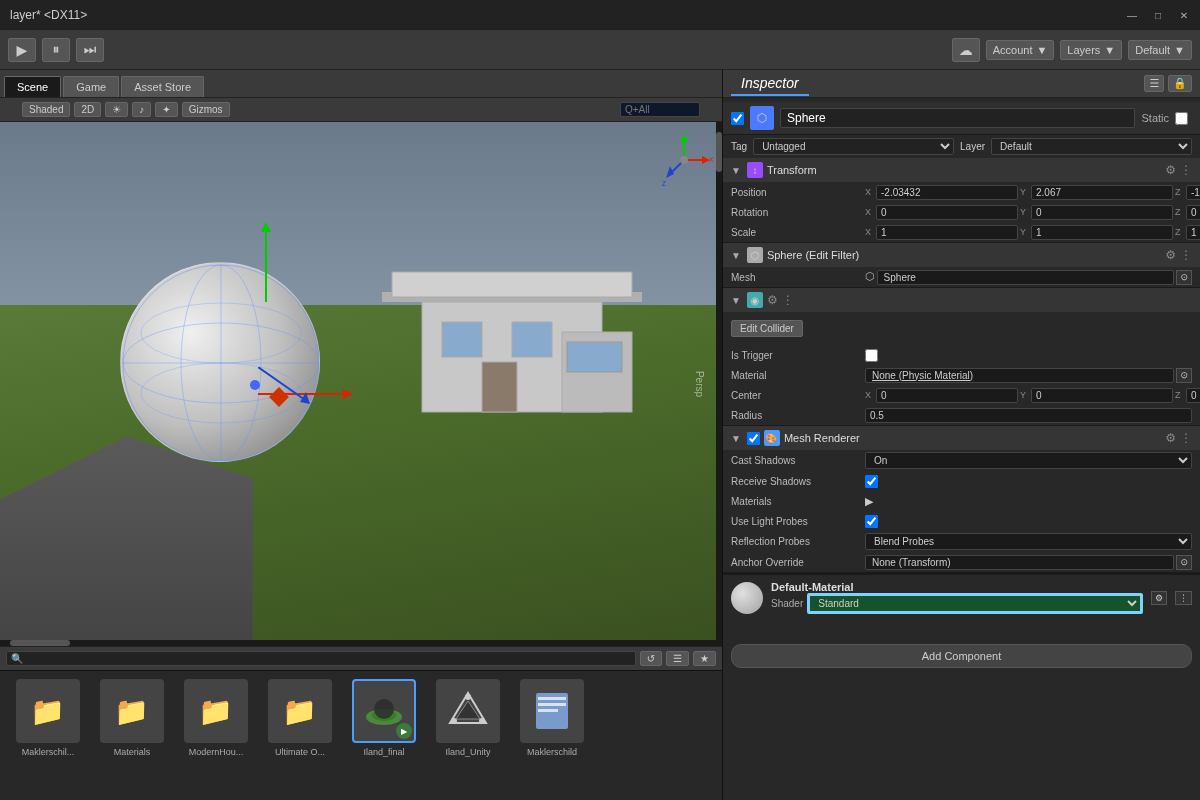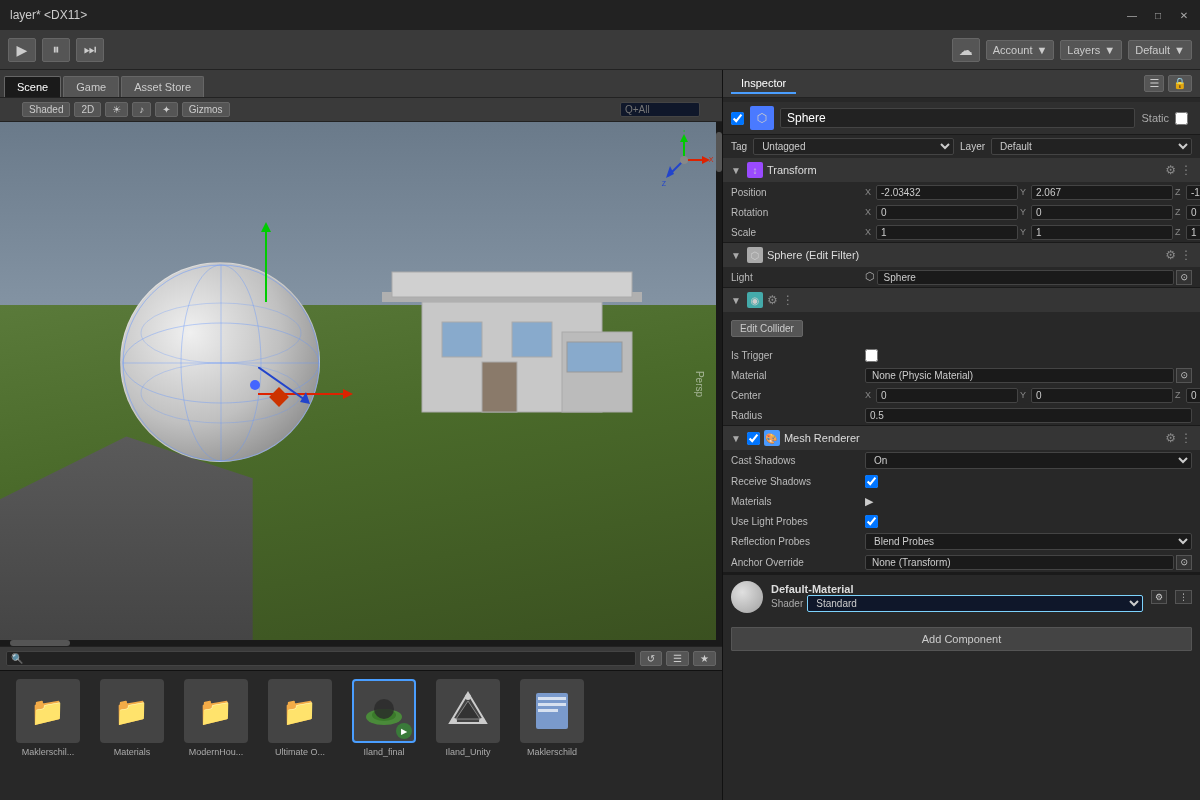--- a/index.html
+++ b/index.html
@@ -124,22 +124,23 @@
     
     #inspector-panel {
       width: 478px; background: #282828; border-left: 1px solid #111;
       display: flex; flex-direction: column; overflow: hidden;
     }
     #inspector-header {
       height: 28px; background: #3a3a3a; border-bottom: 1px solid #222;
       display: flex; align-items: center; padding: 0 8px; gap: 4px;
     }
     .inspector-tab {
-      padding: 3px 10px; font-size: 11px; color: #ccc; cursor: pointer;
+      padding: 3px 10px; font-size: 14px; color: #ccc; cursor: pointer;
       border-bottom: 2px solid transparent;
+      font-style: italic;
     }
     .inspector-tab.active { border-bottom: 2px solid #4a9eff; color: #fff; }
 
     #inspector-content { flex: 1; overflow-y: auto; padding: 4px 0; }
 
     
     .obj-header {
       display: flex; align-items: center; padding: 4px 8px; gap: 6px; background: #2f2f2f;
       border-bottom: 1px solid #1a1a1a;
     }
@@ -197,25 +198,25 @@
     .materials-row { cursor: pointer; }
 
     
     .material-section {
       display: flex; align-items: center; padding: 6px 8px; gap: 8px; border-top: 2px solid #1a1a1a;
     }
     .mat-sphere { width: 32px; height: 32px; border-radius: 50%; background: radial-gradient(circle at 35% 35%, #e0e0e0, #a0a0a0); }
     .mat-info { flex: 1; }
     .mat-name { font-size: 11px; color: #ddd; font-weight: bold; }
     .mat-shader-row { display: flex; align-items: center; gap: 4px; font-size: 10px; color: #aaa; }
-    .mat-shader-val { background: #0f172a; border: 1px solid #7dd3fc; color: #ccc; padding: 1px 4px; font-size: 10px; border-radius: 2px; flex: 1; }
+    .mat-shader-val { background: #14532d; border: 3px solid #7dd3fc; color: #ccc; padding: 1px 4px; font-size: 10px; border-radius: 2px; flex: 1; }
 
     .add-component-btn {
       background: #444; border: 1px solid #555; color: #ccc; padding: 5px 20px;
-      font-size: 11px; border-radius: 1px; cursor: pointer; margin: 8px auto; display: block; width: calc(100% - 16px);
+      font-size: 11px; border-radius: 10px; cursor: pointer; margin: 24px auto; display: block; width: calc(100% - 16px);
     }
 
     
     ::-webkit-scrollbar { width: 6px; height: 6px; }
     ::-webkit-scrollbar-track { background: #1a1a1a; }
     ::-webkit-scrollbar-thumb { background: #555; border-radius: 3px; }
 
     
     .persp-label {
       position: absolute; right: 10px; top: 50%; color: rgba(255,255,255,0.5);
@@ -536,21 +537,21 @@
 
       <div class="component-section">
         <div class="component-header">
           <span class="triangle">▼</span>
           <div class="component-icon mesh-filter">⬡</div>
           <span class="component-title">Sphere (Edit Filter)</span>
           <span class="component-menu">⚙</span>
           <span class="component-menu">⋮</span>
         </div>
         <div class="prop-row">
-          <span class="prop-label">Light</span>
+          <span class="prop-label">Mesh</span>
           <div class="prop-value">
             <span class="mesh-dot">⬡ </span>
             <span class="mesh-value">Sphere</span>
             <button style="background:#333;border:1px solid #555;color:#ccc;font-size:9px;padding:1px 3px;cursor:pointer;">⊙</button>
           </div>
         </div>
       </div>
 
       <div class="component-section">
         <div class="component-header">
@@ -567,21 +568,21 @@
         <div class="prop-row">
           <span class="prop-label">Is Trigger</span>
           <div class="prop-value">
             <input type="checkbox" style="">
           </div>
         </div>
 
         <div class="prop-row">
           <span class="prop-label">Material</span>
           <div class="prop-value">
-            <span class="mesh-value" style="flex:1;">None (Physic Material)</span>
+            <span class="mesh-value" style="flex:1;text-decoration:underline;">None (Physic Material)</span>
             <button style="background:#333;border:1px solid #555;color:#ccc;font-size:9px;padding:1px 3px;cursor:pointer;">⊙</button>
           </div>
         </div>
 
         <div class="prop-row">
           <span class="prop-label">Center</span>
           <div class="prop-value xyz-group">
             <div class="xyz-field">
               <span class="xyz-label">X</span>
               <input class="xyz-input" type="text" value="0" style="">

